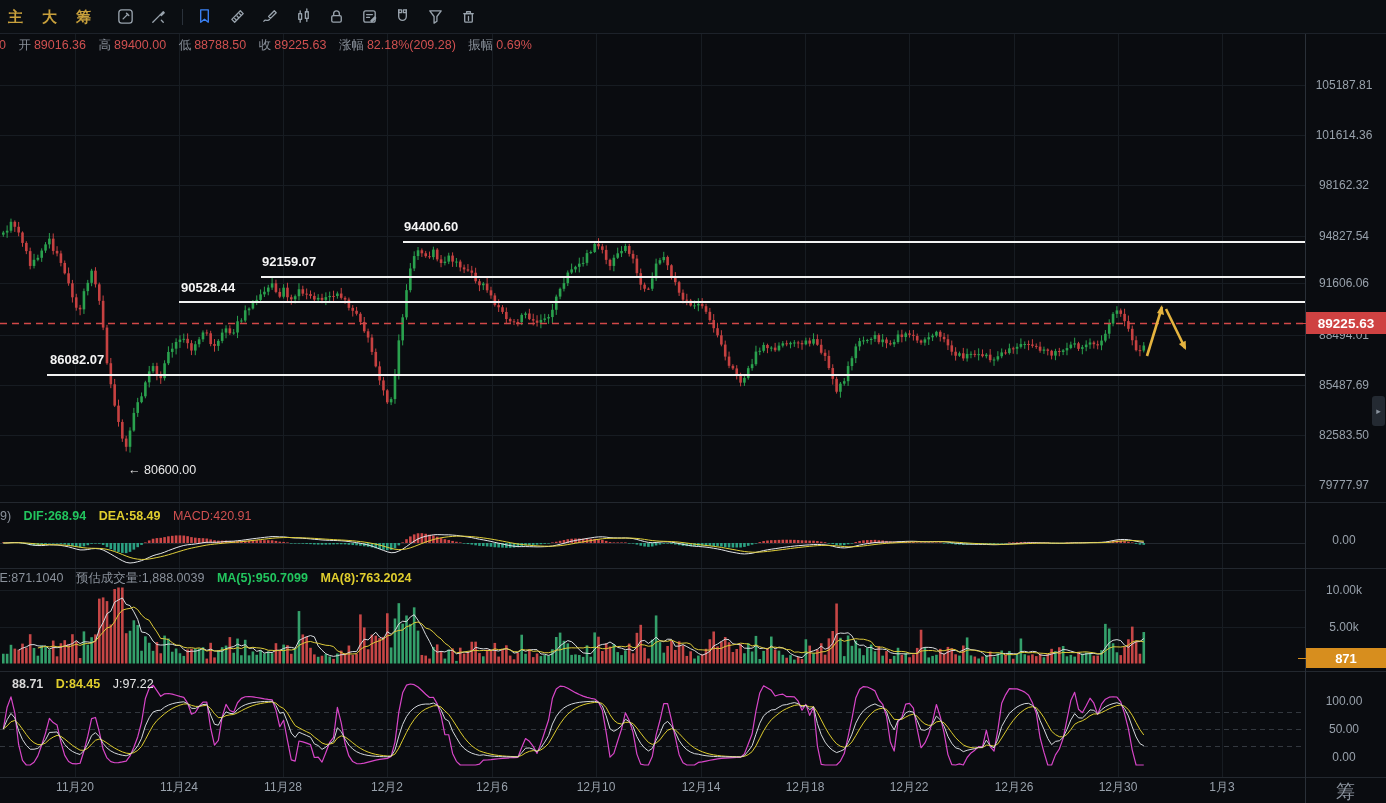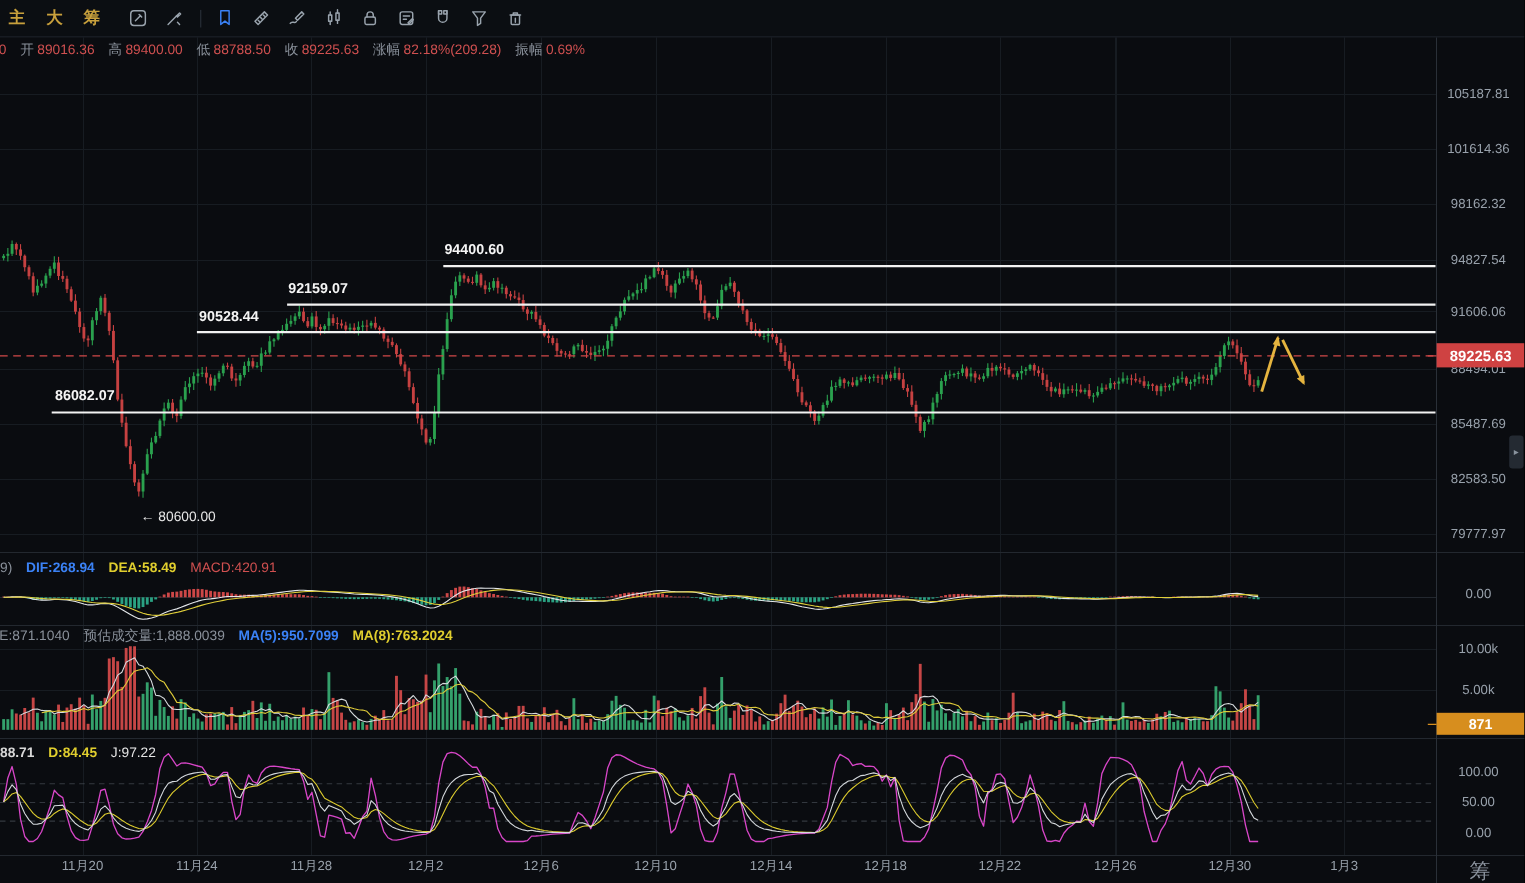--- a/index.html
+++ b/index.html
@@ -10,22 +10,22 @@
            border-bottom:1px solid #1d222a;display:flex;align-items:center;z-index:5;}
   .tab{color:#c8a03c;font-size:15px;font-weight:700;margin-left:19px;cursor:pointer;line-height:33px;}
   .tool{width:24px;height:24px;margin-left:9px;background:none;border:none;padding:2px;cursor:pointer;
         display:flex;align-items:center;justify-content:center;border-radius:3px;}
   .tool svg{stroke:#99a3ad;fill:none;stroke-width:1.4;stroke-linecap:round;stroke-linejoin:round;}
   .tool.active svg{stroke:#3b82f6;}
   .vsep{width:1px;height:16px;background:#2a313a;margin-left:12px;}
   
   .legend{position:absolute;left:0;font-size:12.5px;white-space:nowrap;z-index:4;letter-spacing:0;}
   .legend span{margin-right:9px;}
-  .g{color:#8a919b;} .r{color:#d05050;} .w{color:#3b82f6;font-weight:700;}
-  .y{color:#e0ce2e;font-weight:700;} .m{color:#e5e5e5;} .lt{color:#d8d8d8;font-weight:700;}
+  .g{color:#8a919b;} .r{color:#d05050;} .w{color:#22c55e;font-weight:700;}
+  .y{color:#e0ce2e;font-weight:700;} .m{color:#e5e5e5;} .lt{color:#d8d8d8;font-weight:700;padding-left:12px;}
   .cut{display:inline-block;margin-left:-8px;}
   .cut2{display:inline-block;margin-left:-11px;}
   
   .bottom-toggles{position:absolute;top:779px;left:1336px;z-index:4;font-size:19px;color:#8b939e;}
   .bottom-toggles span{margin-right:9px;cursor:pointer;}
   .collapse-handle{position:absolute;left:1372px;top:396px;width:13px;height:30px;background:#242a32;
        border-radius:3px;color:#8a939e;font-size:9px;display:flex;align-items:center;justify-content:center;
        cursor:pointer;z-index:4;}
   svg.chart{position:absolute;left:0;top:0;z-index:1;}
 </style>

